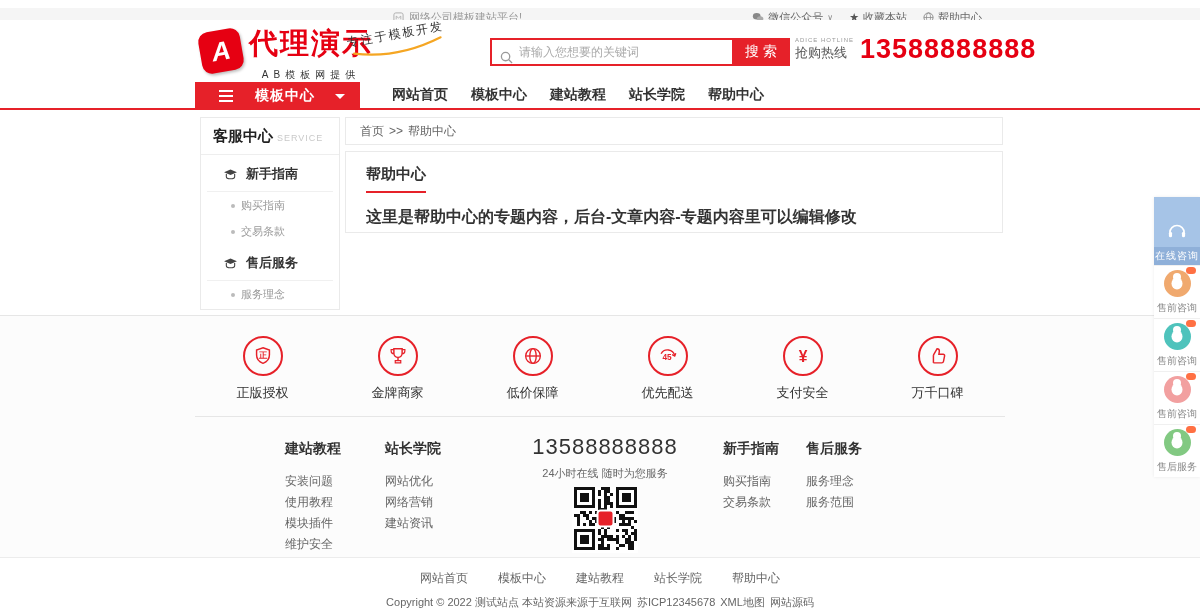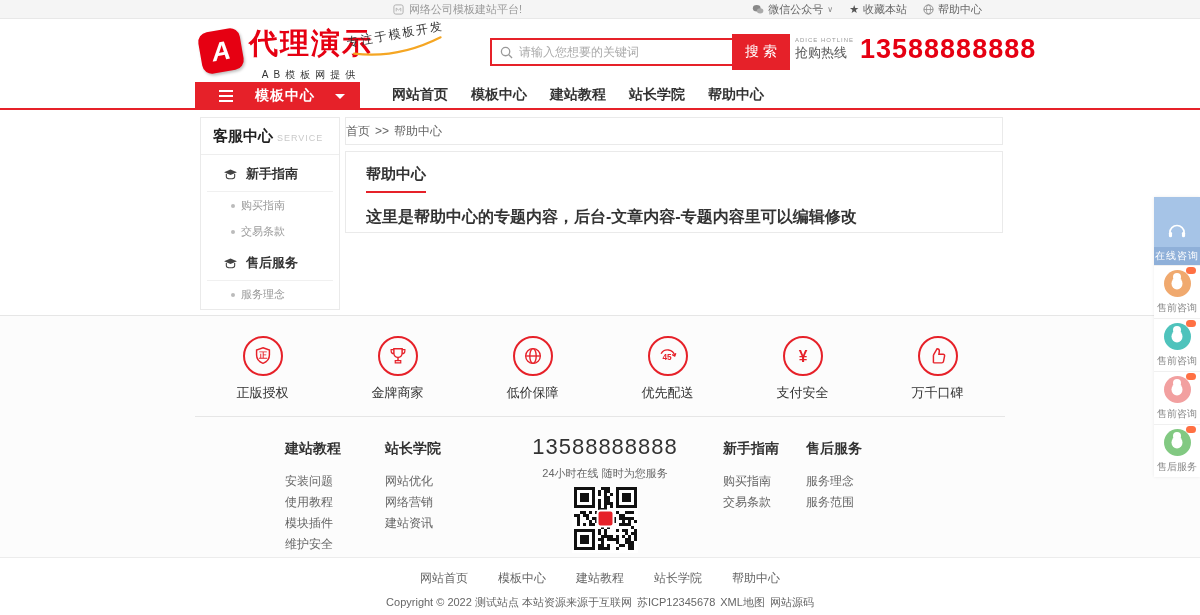--- a/index.html
+++ b/index.html
@@ -2,21 +2,21 @@
 <html><head>
 <meta charset="utf-8">
 <style>
   * { margin:0; padding:0; box-sizing:border-box; }
   html,body { width:1200px; height:615px; }
   body { font-family:"Liberation Sans","DejaVu Sans",sans-serif; background:#fff; overflow:hidden; }
   a { text-decoration:none; color:inherit; cursor:pointer; }
   .page { position:relative; width:1200px; height:615px; background:#fff; }
 
   
-  .topbar { position:absolute; top:0; left:0; width:100%; height:19px; background:#f5f5f5;
+  .topbar { position:absolute; top:8px; left:0; width:100%; height:19px; background:#f5f5f5;
             border-bottom:1px solid #e8e8e8; font-size:11px; color:#999;
             display:flex; align-items:center;gap:8px; }
   .tb-left { margin-left:393px; display:flex; align-items:center; gap:5px; }
   .tb-right { margin-left:auto; margin-right:218px; display:flex; align-items:center; gap:16px; color:#666; }
   .tb-link { display:flex; align-items:center; gap:4px; }
   .tb-caret { font-size:8px; color:#888; }
   .ico-svg { display:inline-flex; align-items:center; }
 
   
   .header { position:absolute; top:20px; left:0; width:100%; height:62px; background:#fff; }
@@ -24,26 +24,26 @@
   .logo-badge { width:42px; height:42px; background:#e60012; border-radius:10px;
                 transform:rotate(-10deg); display:flex; align-items:center; justify-content:center;
                 color:#fff; font-size:26px; font-weight:bold; font-style:italic; margin-top:2px;
                 box-shadow:1px 2px 3px rgba(0,0,0,.25); }
   .logo-txtcol { margin-left:7px; }
   .logo-name { color:#e60012; font-size:29px; font-weight:bold; letter-spacing:2px; line-height:30px; }
   .logo-sub { color:#333; font-size:10px; letter-spacing:5px; margin-top:10px; text-align:center; }
   .slogan { position:absolute; left:347px; top:6px; transform:rotate(-10deg); width:100px; text-align:center; }
   .slogan-txt { font-size:12px; color:#333; letter-spacing:2px; }
   .search { position:absolute; left:490px; top:18px; width:300px; height:28px;
-            border:2px solid #e62129; background:#fff; display:flex; align-items:center; }
+            border:2px solid #e62129; background:#fff; display:flex; align-items:flex-end; }
   .search-ico { margin:0 6px 0 8px; }
   .search input { flex:1; border:none; outline:none; font-size:12px; color:#333; background:transparent;
                   font-family:inherit; height:100%; }
   .search input::placeholder { color:#aaa; }
-  .search-btn { width:58px; height:36px; margin:-2px -2px -2px 0; border:none; background:#e62129;
+  .search-btn { width:58px; height:28px; margin:-2px -2px -2px 0; border:none; background:#e62129;
                 color:#fff; font-size:14px; cursor:pointer; font-family:inherit; }
   .hotline { position:absolute; left:795px; top:16px; display:flex; align-items:flex-end; gap:6px; }
   .hotline-l { text-align:left; }
   .hotline-en { font-size:6px; color:#999; letter-spacing:1px; text-transform:uppercase; }
   .hotline-cn { font-size:13px; color:#555; margin-top:1px; }
   .hotline-num { font-size:27px; font-weight:bold; color:#e60012; line-height:26px; letter-spacing:1px; }
 
   
   .nav { position:absolute; top:82px; left:0; width:100%; height:28px; background:#fff;
          border-bottom:2px solid #e62129; }
@@ -65,21 +65,21 @@
   .sb-title { font-size:15px; font-weight:bold; color:#222; }
   .sb-title-en { font-size:9px; color:#c9c9c9; margin-left:4px; letter-spacing:1px; }
   .sb-group-head { display:flex; align-items:center; gap:8px; padding:10px 0 8px 16px;
                    border-bottom:1px solid #f0f0f0; margin:0 6px; }
   .sb-group-label { font-size:13px; font-weight:bold; color:#333; }
   .sb-item { display:flex; align-items:center; gap:6px; padding:6px 0 5px 30px; font-size:11px; color:#999; }
   .sb-dot { width:4px; height:4px; border-radius:50%; background:#bbb; }
 
   .breadcrumb { position:absolute; left:345px; top:5px; width:658px; height:28px;
                 border:1px solid #eaeaea; background:#fff; display:flex; align-items:center;
-                font-size:12px; color:#666; gap:5px; }
+                font-size:12px; color:#666; padding-left:14px; gap:5px; }
   .contentbox { position:absolute; left:345px; top:39px; width:658px; height:82px;
                 border:1px solid #eaeaea; background:#fff; }
   .cb-title { display:inline-block; margin:13px 0 0 20px; font-size:15px; font-weight:bold; color:#333;
               padding-bottom:7px; border-bottom:2px solid #e62129; }
   .cb-body { margin:14px 20px 0; font-size:16px; color:#333;font-weight:bold; }
 
   
   .features-sec { position:absolute; top:315px; left:0; width:100%; height:102px; background:#fcfcfc;
                   border-top:1px solid #e6e6e6; }
   .features { width:810px; margin-left:195px; height:101px; display:flex; justify-content:space-around;

